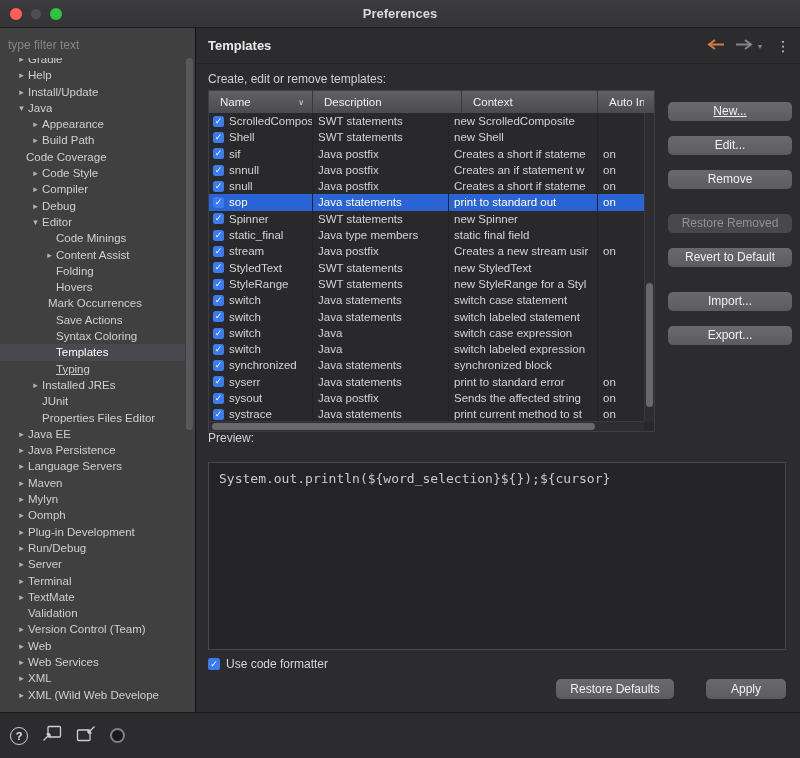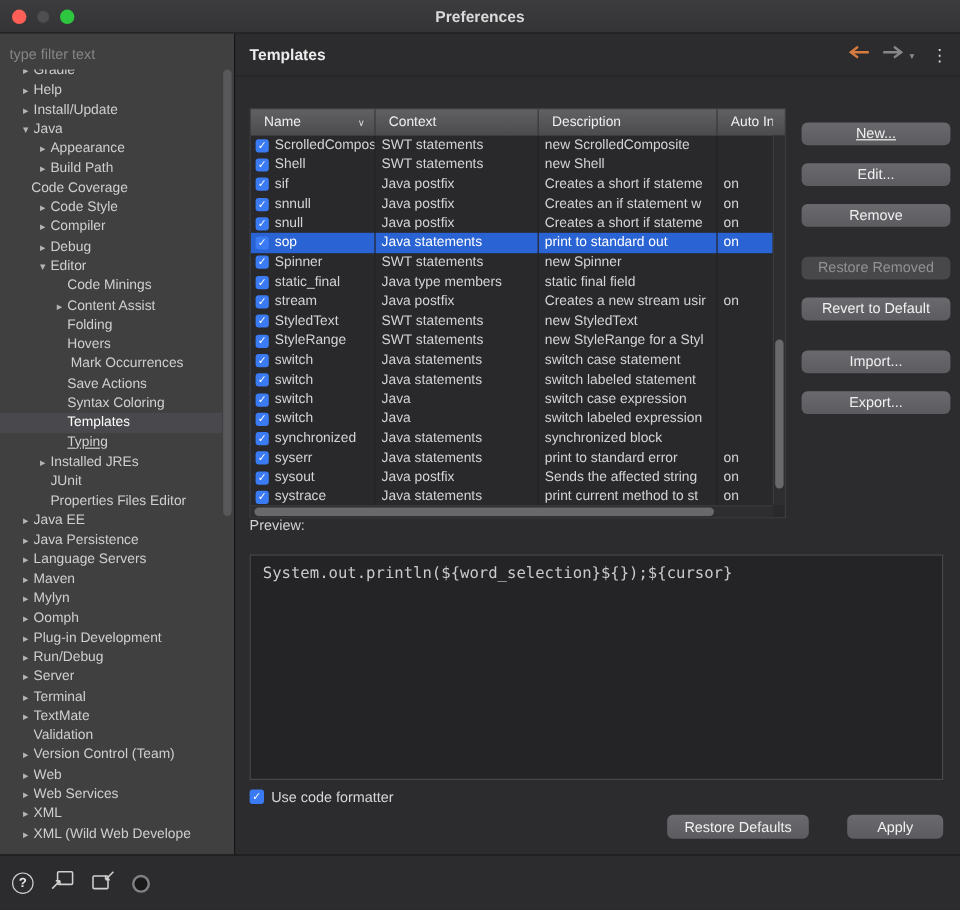--- a/index.html
+++ b/index.html
@@ -174,21 +174,21 @@
         <span class="lbl">Content Assist</span>
       </div>
       <div class="tree-row" style="padding-left: 43px;">
         <span class="arrow"></span>
         <span class="lbl">Folding</span>
       </div>
       <div class="tree-row" style="padding-left: 43px;">
         <span class="arrow"></span>
         <span class="lbl">Hovers</span>
       </div>
-      <div class="tree-row" style="padding-left: 46px;">
+      <div class="tree-row" style="padding-left: 35px;">
         <span class="arrow"></span>
         <span class="lbl">Mark Occurrences</span>
       </div>
       <div class="tree-row" style="padding-left: 43px;">
         <span class="arrow"></span>
         <span class="lbl">Save Actions</span>
       </div>
       <div class="tree-row" style="padding-left: 43px;">
         <span class="arrow"></span>
         <span class="lbl">Syntax Coloring</span>
@@ -299,32 +299,33 @@
         <svg width="20" height="13" viewBox="0 0 20 13">
             <path d="M11 2 L17 6.5 L11 11" fill="none" stroke="#87878a" stroke-width="2"></path>
             <line x1="2" y1="6.5" x2="17" y2="6.5" stroke="#87878a" stroke-width="2"></line>
           </svg>
       </span>
       <span class="dd">▾</span>
       <span class="dots">⋮</span>
     </div>
   </div>
 
+  <div class="subtitle">Create, edit or remove templates:</div>
 
   <div class="table-wrap">
     <div class="thead">
       <div class="th c-name">
         <span>Name</span>
         <span class="sort">∨</span>
       </div>
+      <div class="th c-desc">
+        <span>Description</span>
+      </div>
       <div class="th c-context">
         <span>Context</span>
-      </div>
-      <div class="th c-desc">
-        <span>Description</span>
       </div>
       <div class="th c-auto">
         <span>Auto Insert</span>
       </div>
     </div>
     <div class="tbody">
         <div class="trow">
           <div class="td c-name">
             <span class="cb">✓</span>
             <span>ScrolledComposite</span>

